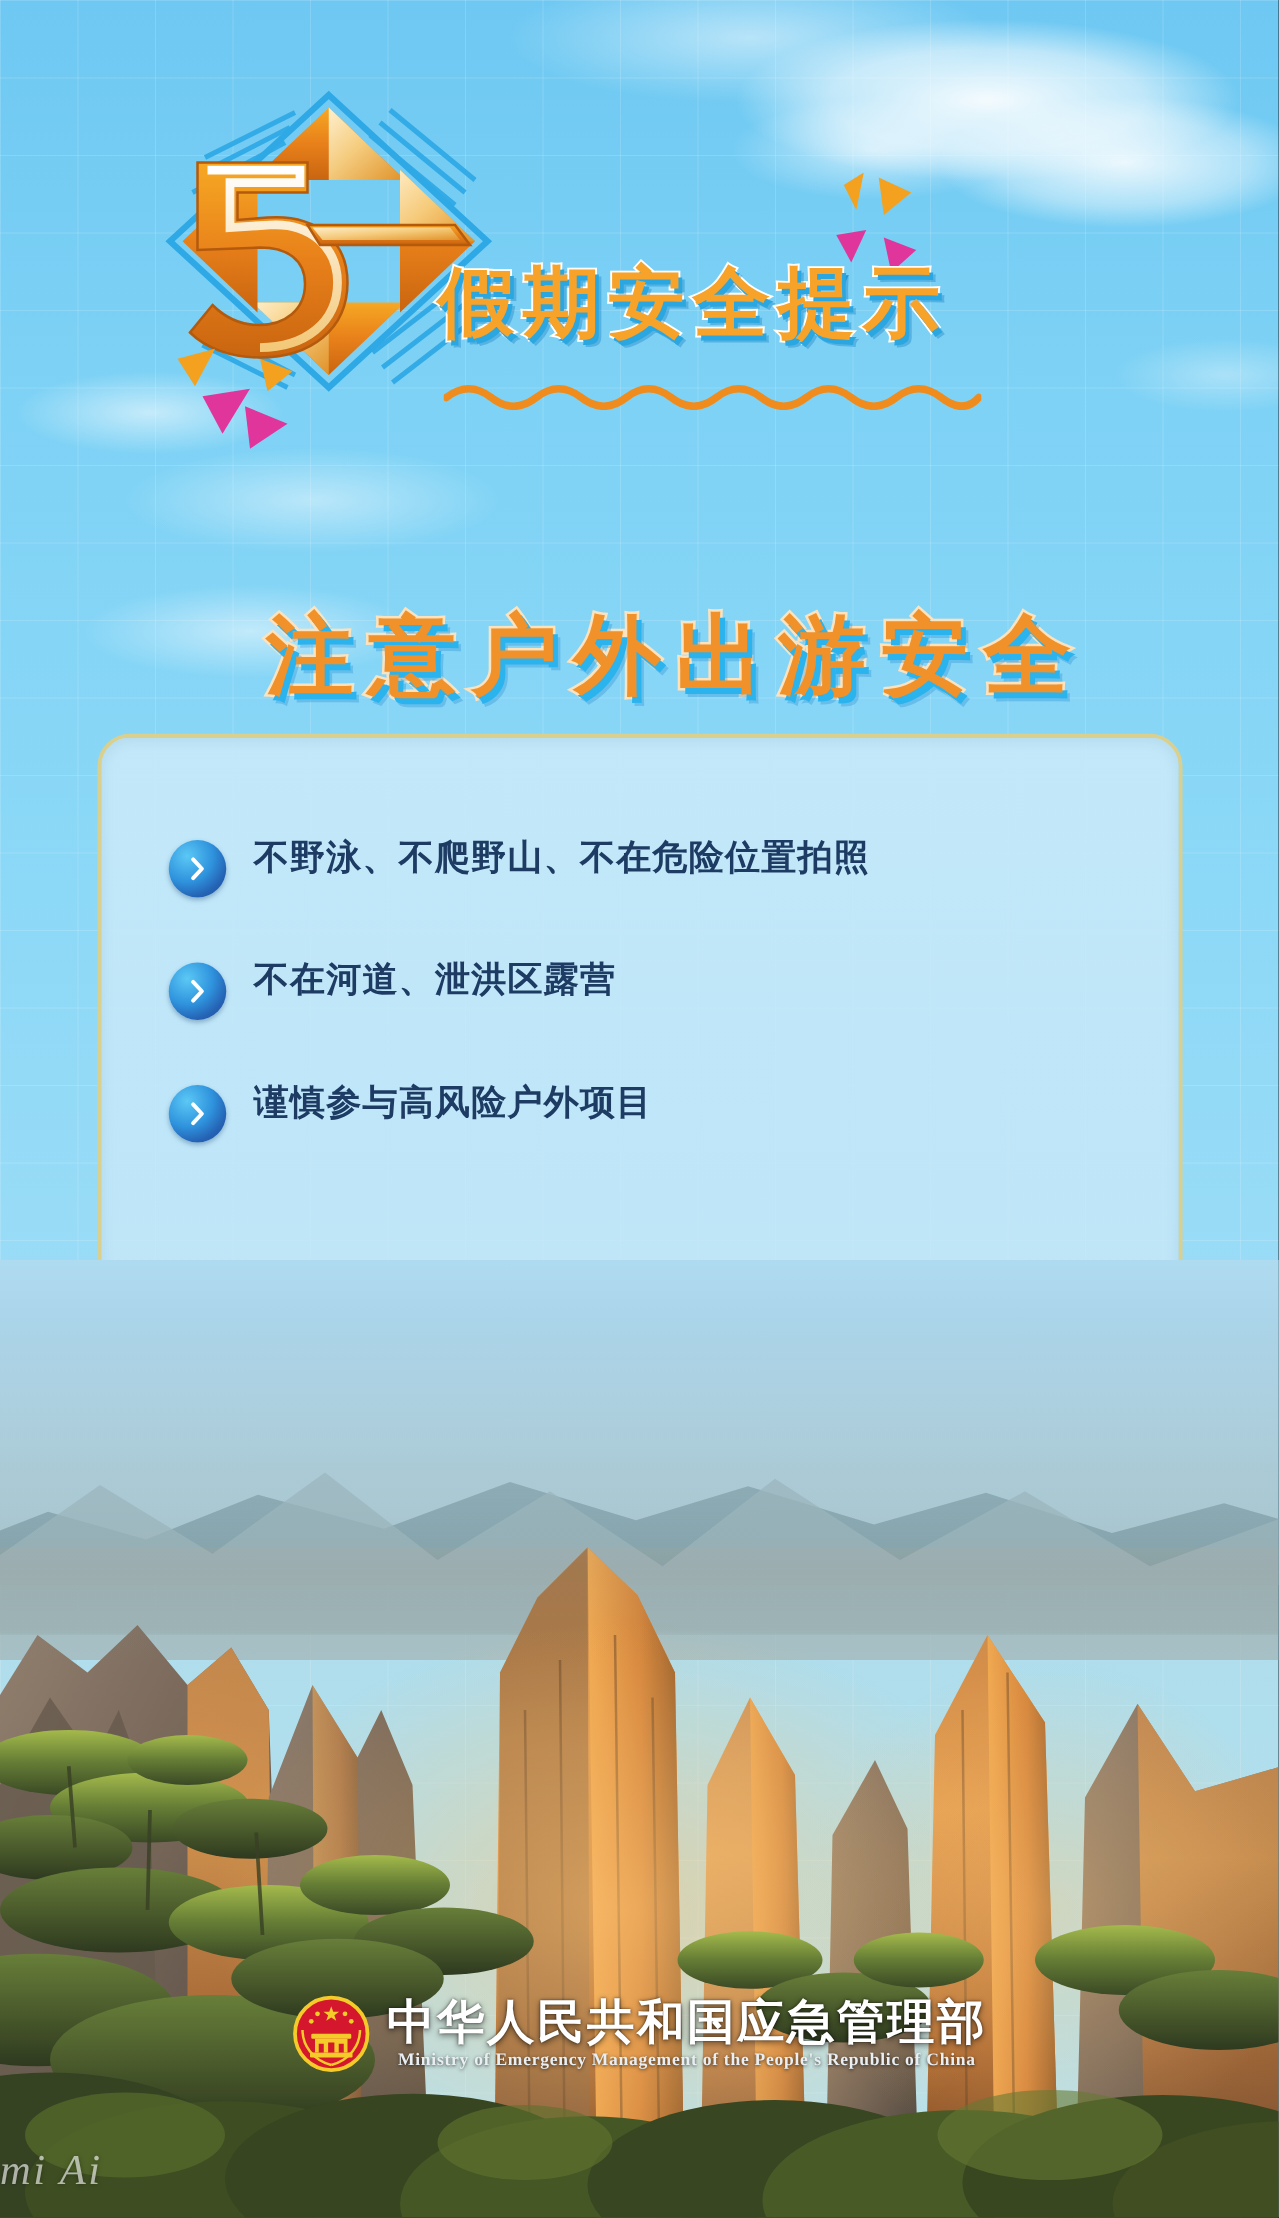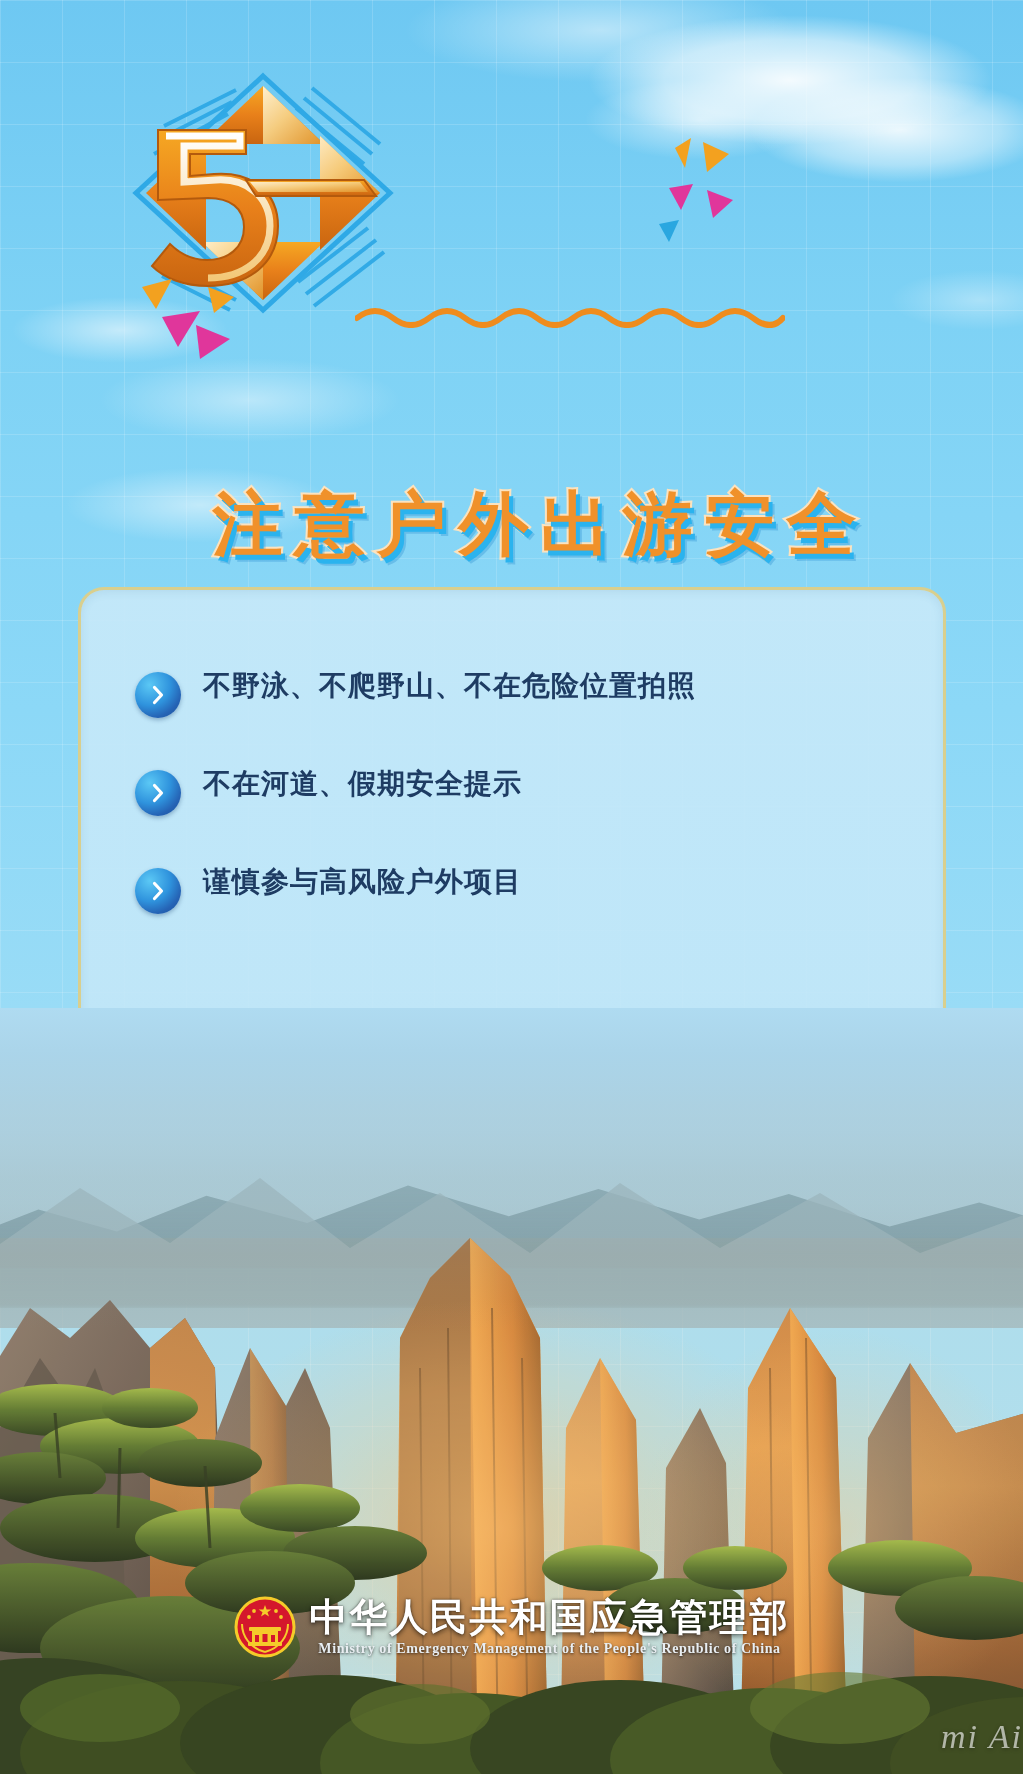--- a/index.html
+++ b/index.html
@@ -206,21 +206,21 @@
     color: #e9eef2;
     letter-spacing: .6px;
     text-shadow: 0 1px 3px rgba(0,0,0,.7);
     margin-top: 3px;
     text-align: center;
   }
   .watermark {
     position: absolute;
     left: 0; top: 1718px;
     width: 1023px;
-    text-align: right;
+    text-align: left;
     font-family: "Liberation Serif", "DejaVu Serif", serif;
     font-style: italic;
     font-size: 34px;
     color: rgba(255,255,255,.62);
     letter-spacing: 2px;
     z-index: 21;
     text-shadow: 0 1px 4px rgba(0,0,0,.35);
   }
 </style>
 </head>
@@ -304,20 +304,21 @@
       <path d="M4 86 L24 82 L14 104 Z" fill="#2aa7e0"></path>
     </svg>
 
     <svg class="confetti" style="left:138px; top:225px;" width="110" height="100" viewBox="0 0 110 100" xmlns="http://www.w3.org/2000/svg">
       <path d="M4 22 L34 14 L18 44 Z" fill="#f3a11f"></path>
       <path d="M24 52 L62 46 L40 82 Z" fill="#e0369b"></path>
       <path d="M58 60 L92 74 L62 94 Z" fill="#e0369b"></path>
       <path d="M70 22 L96 32 L76 48 Z" fill="#f3a11f"></path>
     </svg>
 
+    <div class="holiday-title">假期安全提示</div>
 
     <svg class="wave" viewBox="0 0 430 26" xmlns="http://www.w3.org/2000/svg">
       <path d="M2 16 Q 20 2 38 16 T 74 16 T 110 16 T 146 16 T 182 16 T 218 16 T 254 16 T 290 16 T 326 16 T 362 16 T 398 16 T 428 16" fill="none" stroke="#ef8c1d" stroke-width="6" stroke-linecap="round"></path>
     </svg>
   </div>
 
   <div class="headline">注意户外出游安全</div>
 
   <div class="card">
     <div class="card-inner">
@@ -330,21 +331,21 @@
         </span>
         <span class="bullet-text">不野泳、不爬野山、不在危险位置拍照</span>
       </div>
 
       <div class="bullet-row">
         <span class="bullet-icon">
           <svg width="22" height="22" viewBox="0 0 22 22" xmlns="http://www.w3.org/2000/svg">
             <path d="M7.5 3.5 L14.5 11 L7.5 18.5" fill="none" stroke="#ffffff" stroke-width="3.2" stroke-linecap="round" stroke-linejoin="round"></path>
           </svg>
         </span>
-        <span class="bullet-text">不在河道、假期安全提示</span>
+        <span class="bullet-text">不在河道、泄洪区露营</span>
       </div>
 
       <div class="bullet-row">
         <span class="bullet-icon">
           <svg width="22" height="22" viewBox="0 0 22 22" xmlns="http://www.w3.org/2000/svg">
             <path d="M7.5 3.5 L14.5 11 L7.5 18.5" fill="none" stroke="#ffffff" stroke-width="3.2" stroke-linecap="round" stroke-linejoin="round"></path>
           </svg>
         </span>
         <span class="bullet-text">谨慎参与高风险户外项目</span>
       </div>

